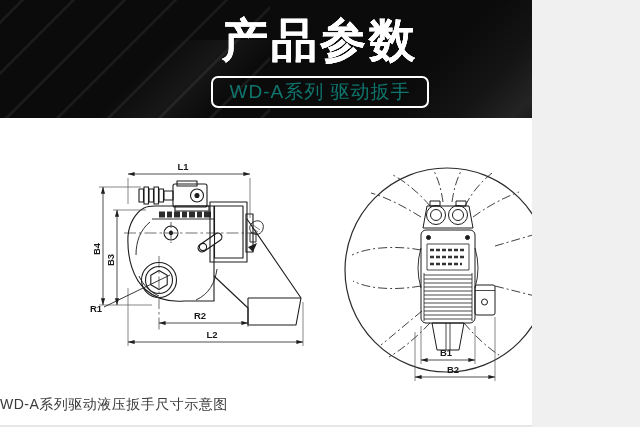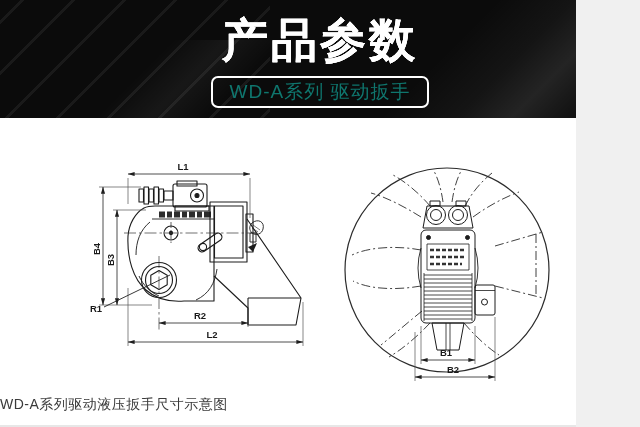--- a/index.html
+++ b/index.html
@@ -1,17 +1,17 @@
 <!DOCTYPE html>
 <html><head>
 <meta charset="utf-8">
 <style>
   html,body{margin:0;padding:0;background:#f0f0f0;}
   .page{position:relative;width:532px;height:427px;background:#fff;overflow:hidden;
-        font-family:"Liberation Sans","DejaVu Sans",sans-serif;padding-left:44px;}
+        font-family:"Liberation Sans","DejaVu Sans",sans-serif;}
   
   .hdr{position:absolute;left:0;top:0;width:640px;height:118px;background:#0b0b0b;overflow:hidden;}
   .hdr .sheen{position:absolute;left:260px;top:-60px;width:480px;height:300px;
       background:linear-gradient(135deg,transparent 38%,rgba(255,255,255,.04) 48%,
                  rgba(255,255,255,.10) 55%,rgba(255,255,255,.03) 62%,transparent 72%);}
   .hdr .streaks{position:absolute;left:-30px;top:-20px;width:300px;height:180px;opacity:.8;
       background:repeating-linear-gradient(135deg,transparent 0 14px,rgba(255,255,255,.08) 14px 17px,
                  transparent 17px 36px);}
   .hdr .sheen2{position:absolute;left:-80px;top:40px;width:360px;height:200px;
       background:linear-gradient(135deg,transparent 45%,rgba(255,255,255,.05) 55%,transparent 65%);}

